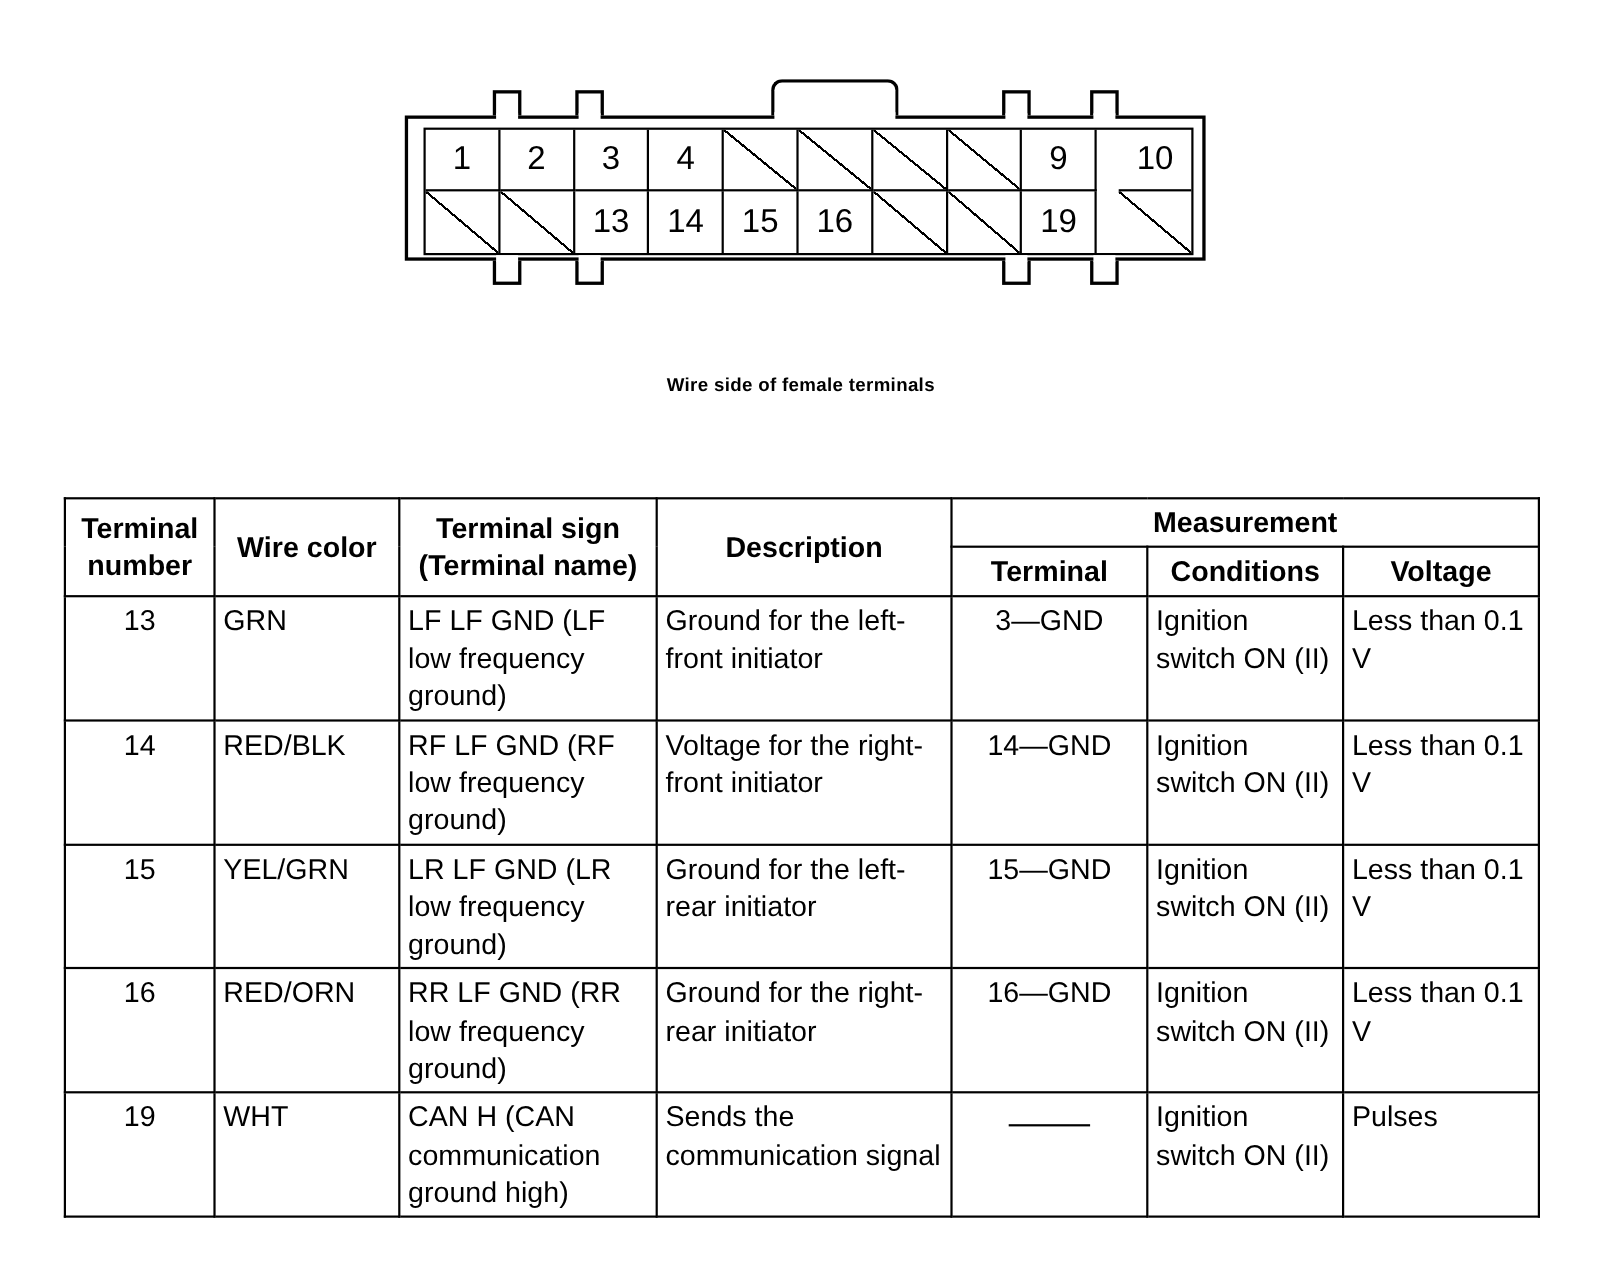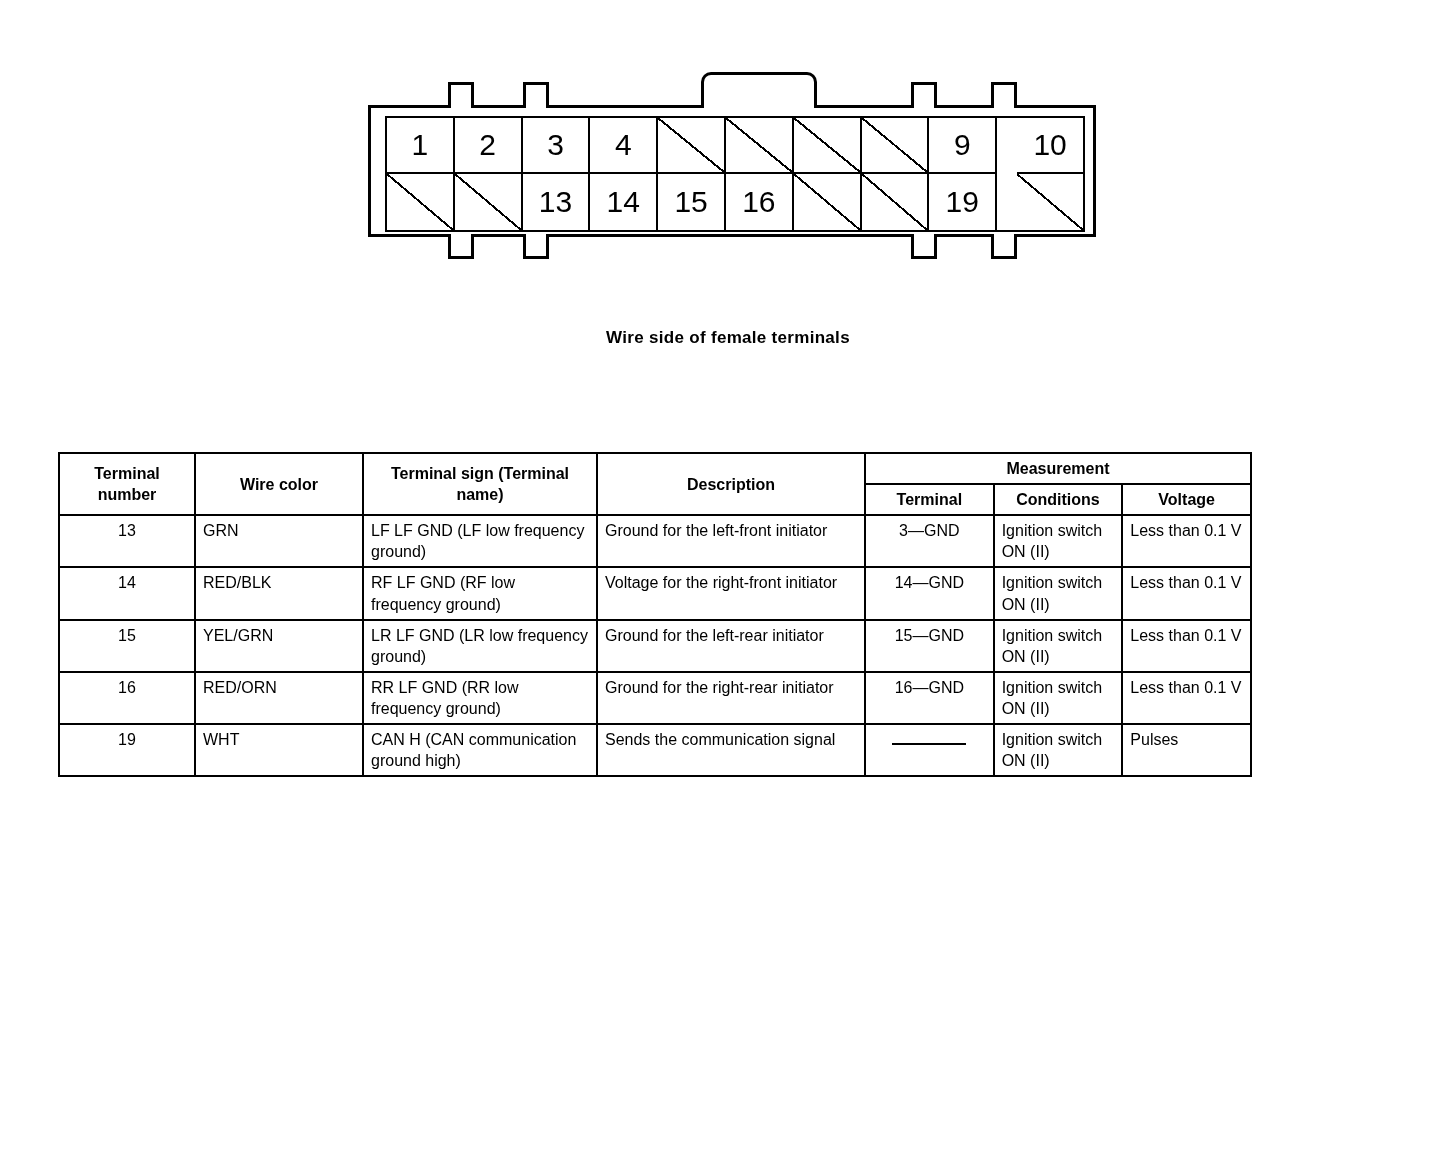--- a/index.html
+++ b/index.html
@@ -116,38 +116,38 @@
   .tab-cover-bot {
     position: absolute;
     height: 6px;
     background: #fff;
     top: 172px;
   }
 
   .diagram-caption {
     position: absolute;
     left: 0;
-    top: 328px;
+    top: 340px;
     width: 1456px;
     text-align: center;
     font-size: 17px;
     font-weight: bold;
     font-family: "Liberation Sans", sans-serif;
     letter-spacing: 0.3px;
   }
 
   
   #spec-table {
     position: absolute;
     left: 58px;
     top: 452px;
-    width: 1194px;
+    width: 1342px;
     border-collapse: collapse;
     table-layout: fixed;
-    font-size: 16px;
+    font-size: 26px;
   }
   #spec-table td, #spec-table th {
     border: 2px solid #000;
     padding: 4px 7px;
     vertical-align: top;
     line-height: 1.32;
     font-weight: normal;
     text-align: left;
   }
   #spec-table th {

